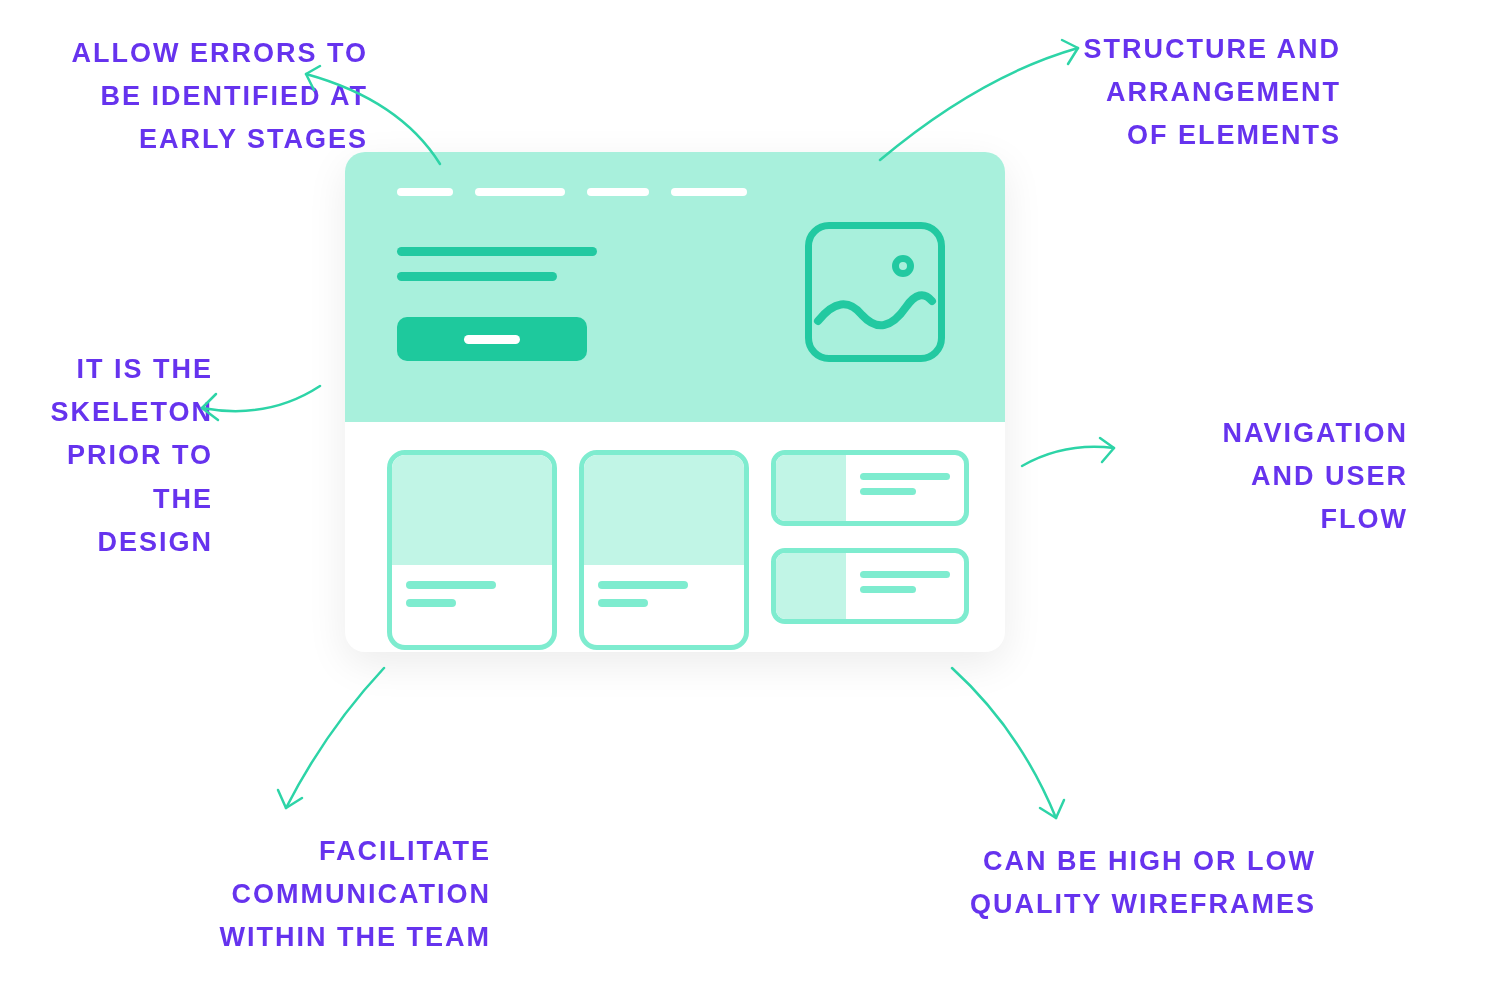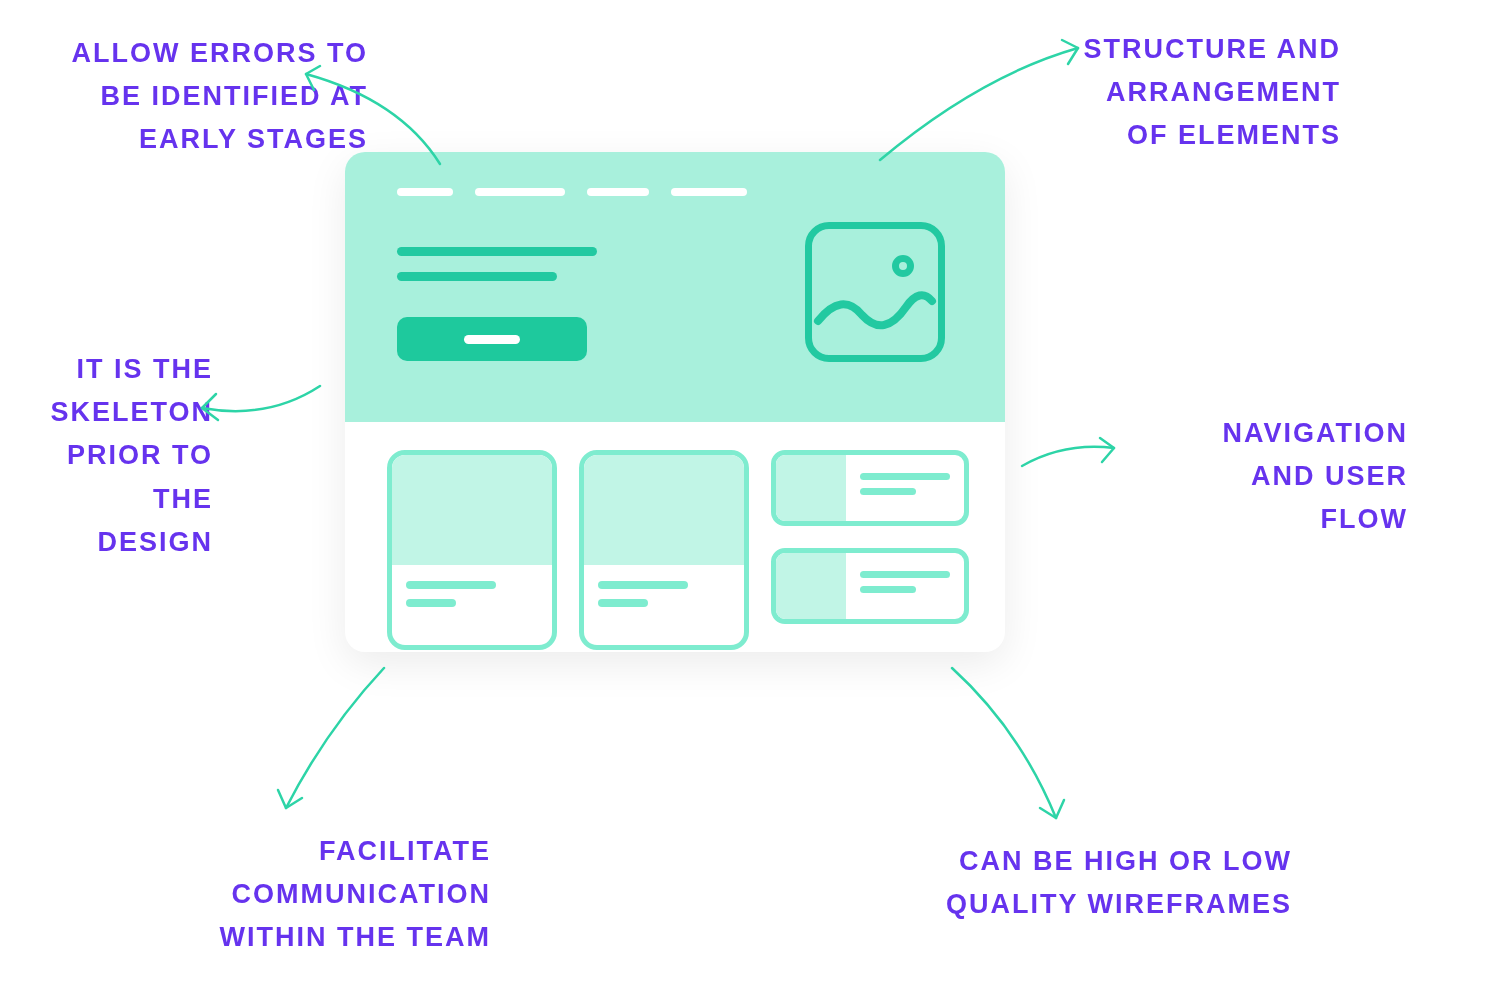--- a/index.html
+++ b/index.html
@@ -170,21 +170,21 @@
   }
 </style>
 </head>
 <body>
 
 <div class="label" style="left:38px; top:32px; width:330px;">ALLOW ERRORS TO BE IDENTIFIED AT EARLY STAGES</div>
 <div class="label" style="left:1081px; top:28px; width:260px;">STRUCTURE AND ARRANGEMENT OF ELEMENTS</div>
 <div class="label" style="left:33px; top:348px; width:180px;">IT IS THE SKELETON PRIOR TO THE DESIGN</div>
 <div class="label" style="left:1188px; top:412px; width:220px;">NAVIGATION AND USER FLOW</div>
 <div class="label" style="left:108px; top:830px; width:340px;margin-left:43px;">FACILITATE COMMUNICATION WITHIN THE TEAM</div>
-<div class="label" style="left:912px; top:840px; width:380px;">CAN BE HIGH OR LOW QUALITY WIREFRAMES</div>
+<div class="label" style="left:936px; top:840px; width:380px;">CAN BE HIGH OR LOW QUALITY WIREFRAMES</div>
 
 <div class="wireframe-card">
   <div class="hero">
     <div class="nav-row">
       <div class="nav-pill w1"></div>
       <div class="nav-pill w2"></div>
       <div class="nav-pill w3"></div>
       <div class="nav-pill w4"></div>
     </div>
     <div class="text-block">

